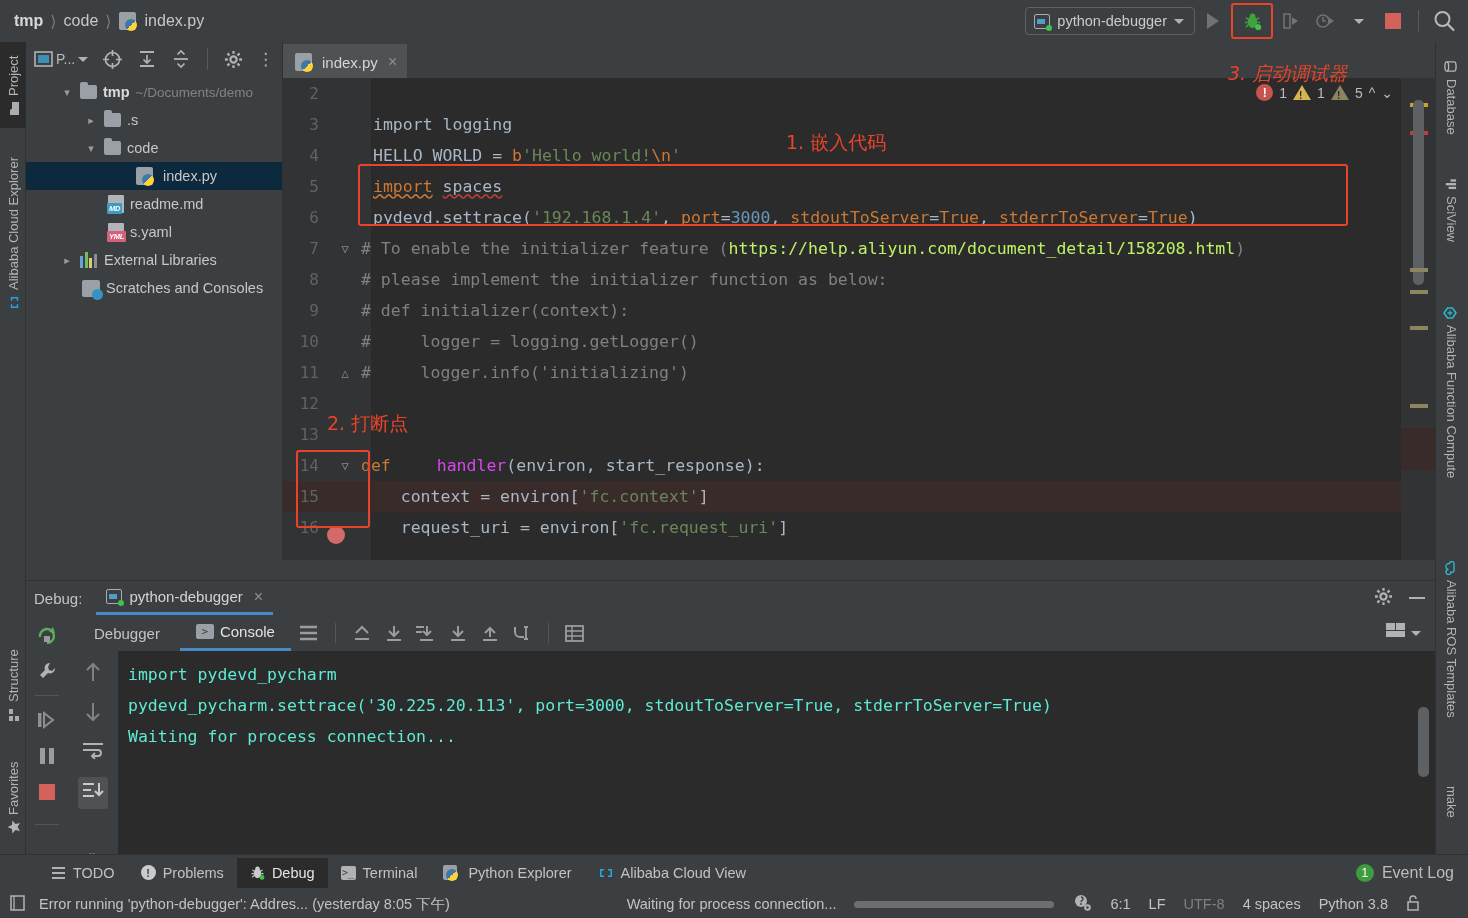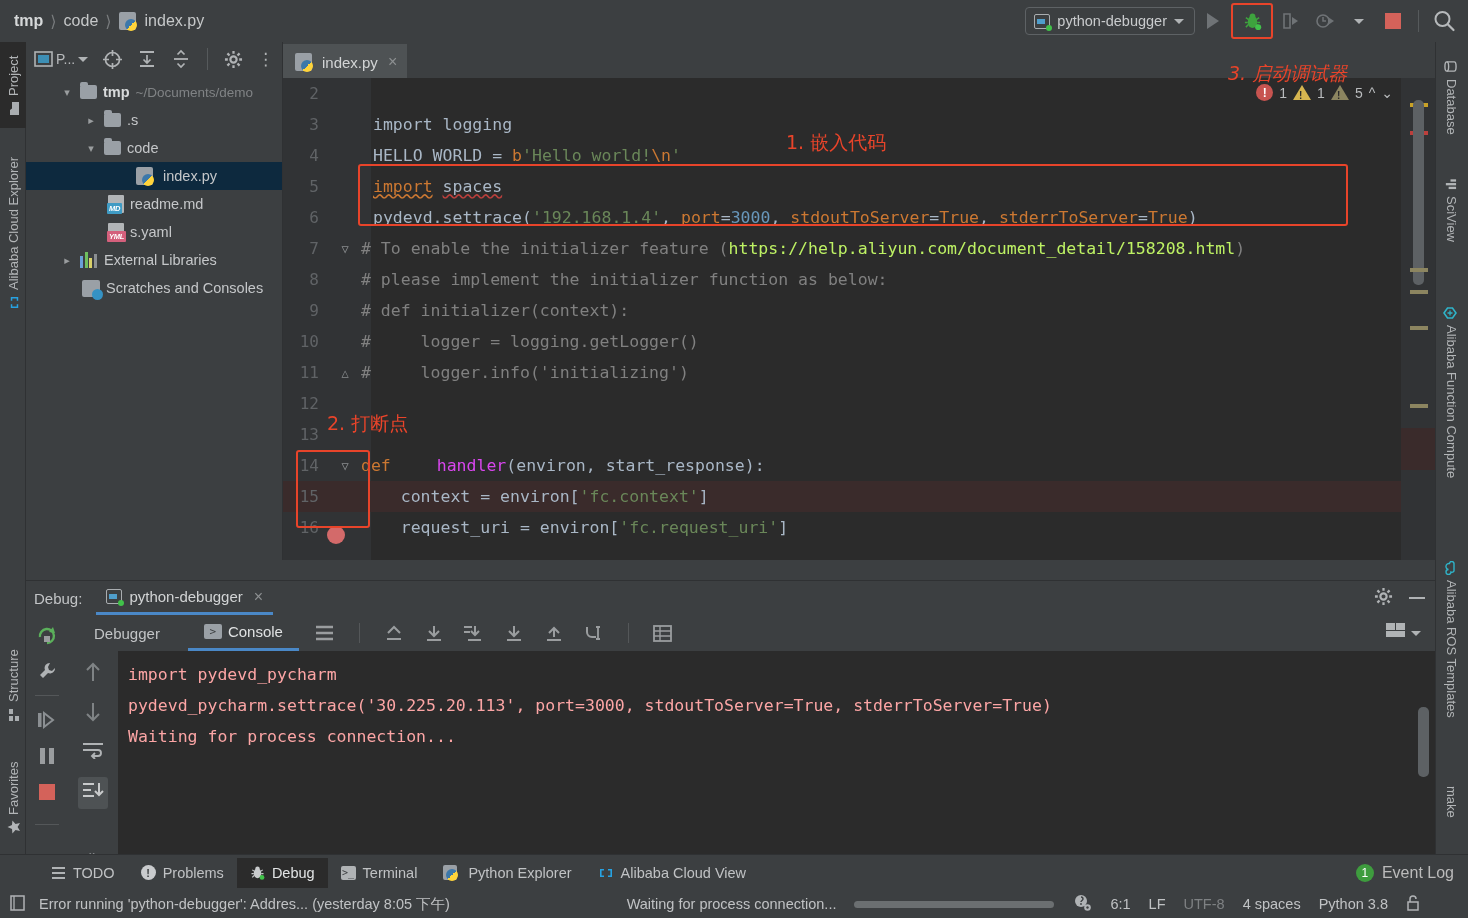--- a/index.html
+++ b/index.html
@@ -193,33 +193,33 @@
   .dbg-head-right { position:absolute; right: 10px; display:flex; align-items:center; gap:16px; }
   .minim { width: 16px; height: 2px; background: #b0b3b5; }
 
   .dbg-side {
     position:absolute; left:0; top:34px; width:42px; height:260px; background:#3c3f41;
     display:flex; flex-direction:column; align-items:center; padding-top: 8px; gap: 12px;
   }
   .ds-ic { width: 26px; height: 26px; display:flex;align-items:center;justify-content:center; }
 
   .dbg-main { position:absolute; left:42px; top:34px; right:0; height:260px; background:#3c3f41; }
-  .dbg-tabs { height:36px; display:flex; align-items:center; gap: 12px; padding-left: 10px; }
+  .dbg-tabs { height:36px; display:flex; align-items:center; gap: 4px; padding-left: 10px; }
   .sub-tab { font-size: 15px; color:#c2c4c6; padding: 0 16px; height: 36px; display:flex;align-items:center; gap:6px;}
   .sub-tab.active { color:#e0e2e3; border-bottom: 3px solid #4a88c7; }
   .console-ic { width:18px;height:15px;background:#9aa0a6;color:#3c3f41;font-size:11px;display:flex;align-items:center;justify-content:center;border-radius:2px;font-family:"DejaVu Sans Mono",monospace;}
   .tb-sep { width:1px;height:20px;background:#545759;margin:0 8px; }
   .dbg-toolbar-ic { width: 28px; height: 28px; display:flex;align-items:center;justify-content:center; color:#9a9d9f;}
   .dbg-tabs-right { margin-left:auto; display:flex; align-items:center; padding-right:14px; gap:4px;}
 
   .console-strip { position:absolute; left:0; top:36px; width:50px; height:224px; background:#3c3f41;
                    display:flex;flex-direction:column;align-items:center;gap:14px;padding-top:10px;}
   .console-out {
     position:absolute; left:50px; top:36px; right:0; height:224px; background:#2b2b2b;
-    font-family: "DejaVu Sans Mono", monospace; font-size: 16.5px; color: #fca5a5;
+    font-family: "DejaVu Sans Mono", monospace; font-size: 16.5px; color: #5eead4;
     padding: 8px 0 0 10px; line-height: 31px; overflow:hidden;
   }
   .con-scroll { position:absolute; right:6px; top:56px; width:11px; height:70px; border-radius:5px; background:#5d6164; }
 
   
   .rightstrip {
     position: absolute; right: 0; top: 42px; width: 33px; height: 812px;
     background: #3c3f41; border-left: 1px solid #2f3133;
   }
   .rstrip-item {

